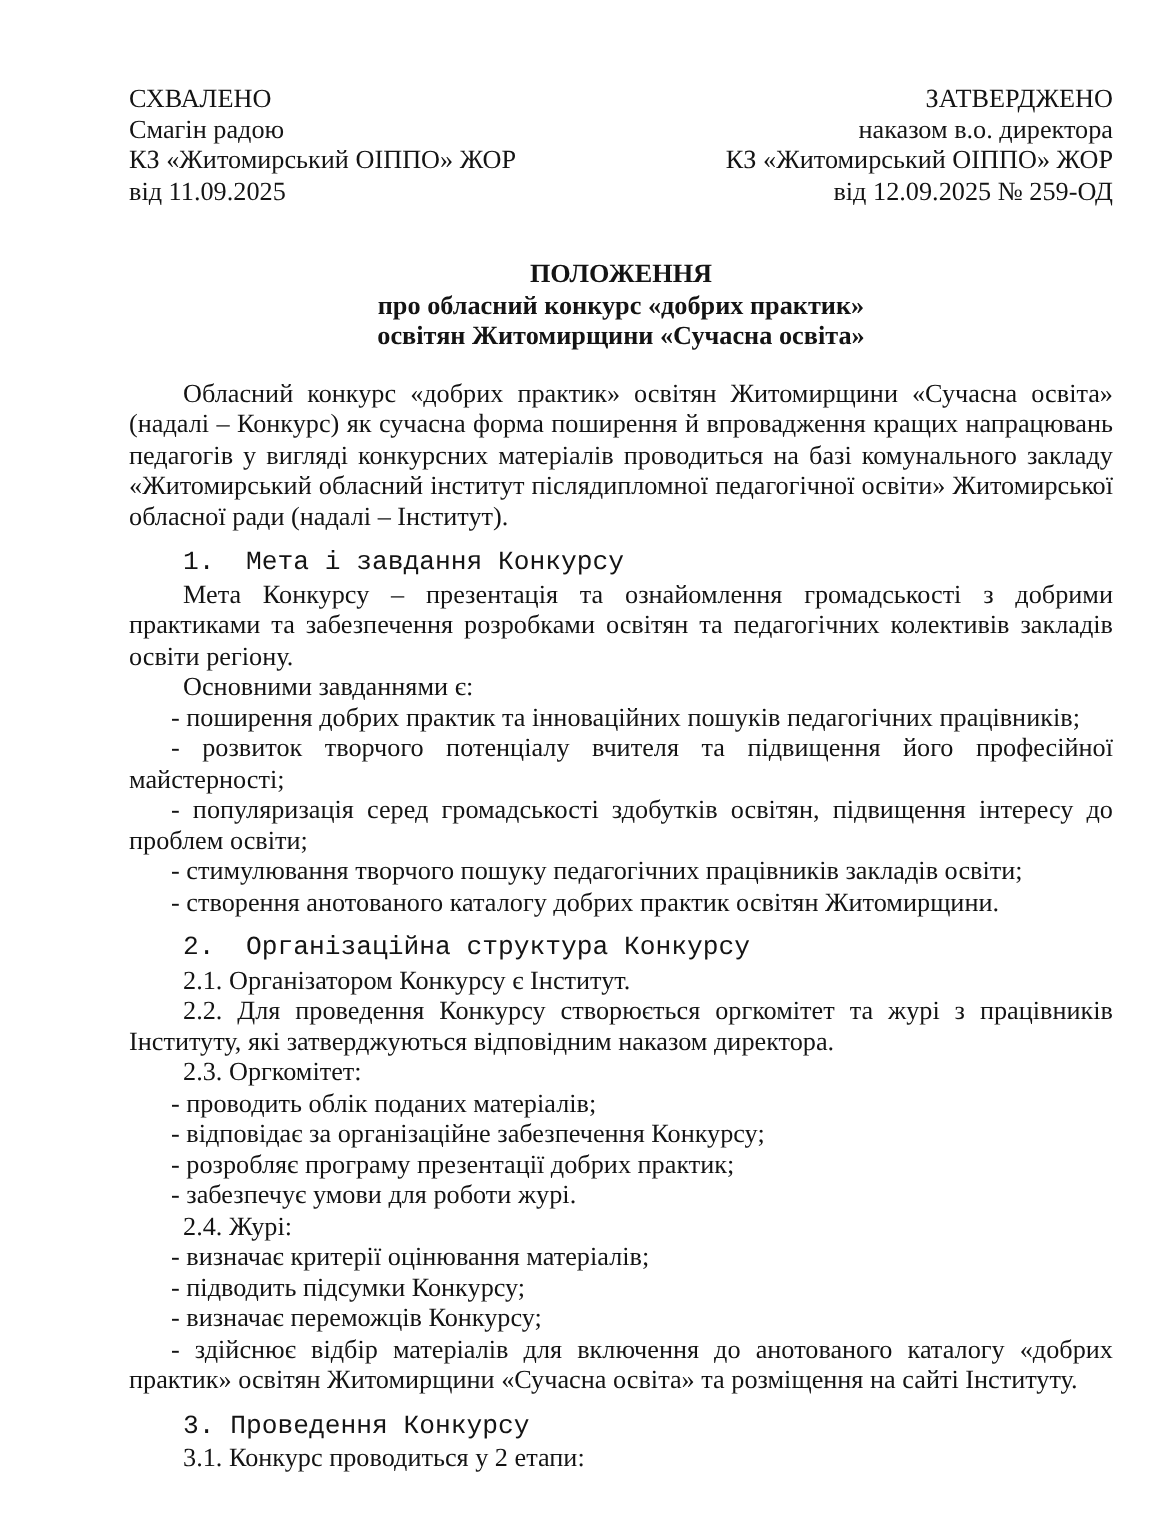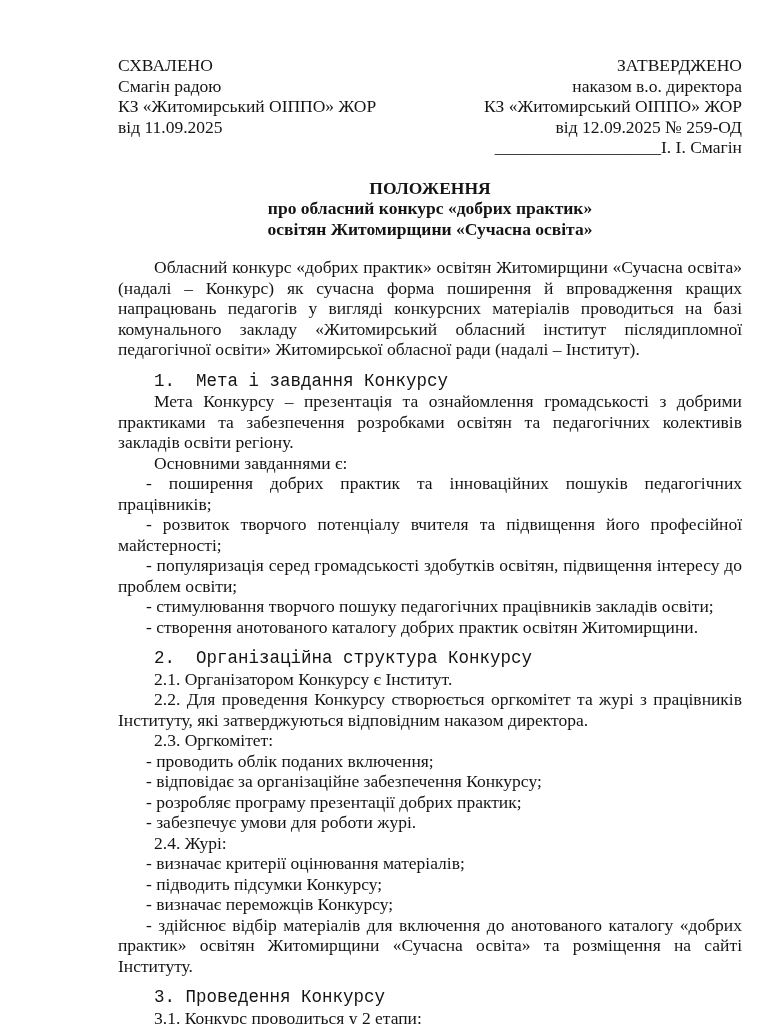--- a/index.html
+++ b/index.html
@@ -6,21 +6,21 @@
     margin: 0;
     padding: 0;
     background: #ffffff;
   }
   .page {
     position: relative;
     width: 780px;
     height: 1024px;
     background: #ffffff;
     box-sizing: border-box;
-    padding: 55px 38px 0 118px;
+    padding: 55px 38px 0 86px;
     font-family: "Liberation Serif", "DejaVu Serif", serif;
     font-size: 17.5px;
     line-height: 20.5px;
     color: #141414;
     overflow: hidden;
   }
   .doc-header {
     display: flex;
   }
   .doc-header .col-left {
@@ -28,21 +28,21 @@
     flex-shrink: 0;
   }
   .doc-header .col-right {
     flex: 1;
     text-align: right;
   }
   .doc-header div {
     white-space: nowrap;
   }
   .doc-title {
-    margin-top: 20px;
+    margin-top: 35px;
     text-align: center;
     font-weight: bold;
   }
   .doc-body {
     margin-top: 18px;
   }
   .doc-body p {
     margin: 0;
     text-align: justify;
   }
@@ -68,21 +68,20 @@
       <div>СХВАЛЕНО</div>
       <div>Смагін радою</div>
       <div>КЗ «Житомирський ОІППО» ЖОР</div>
       <div>від 11.09.2025</div>
     </div>
     <div class="col-right">
       <div>ЗАТВЕРДЖЕНО</div>
       <div>наказом в.о. директора</div>
       <div>КЗ «Житомирський ОІППО» ЖОР</div>
       <div>від 12.09.2025 № 259-ОД</div>
-      <div>___________________І. І. Смагін</div>
     </div>
   </div>
 
   <div class="doc-title">
     <div>ПОЛОЖЕННЯ</div>
     <div>про обласний конкурс «добрих практик»</div>
     <div>освітян Житомирщини «Сучасна освіта»</div>
   </div>
 
   <div class="doc-body">
@@ -92,21 +91,21 @@
     <p class="p-indent">Основними завданнями є:</p>
     <p class="p-bullet">- поширення добрих практик та інноваційних пошуків педагогічних працівників;</p>
     <p class="p-bullet">- розвиток творчого потенціалу вчителя та підвищення його професійної майстерності;</p>
     <p class="p-bullet">- популяризація серед громадськості здобутків освітян, підвищення інтересу до проблем освіти;</p>
     <p class="p-bullet">- стимулювання творчого пошуку педагогічних працівників закладів освіти;</p>
     <p class="p-bullet">- створення анотованого каталогу добрих практик освітян Житомирщини.</p>
     <p class="p-head">2.&nbsp; Організаційна структура Конкурсу</p>
     <p class="p-indent">2.1. Організатором Конкурсу є Інститут.</p>
     <p class="p-indent">2.2. Для проведення Конкурсу створюється оргкомітет та журі з працівників Інституту, які затверджуються відповідним наказом директора.</p>
     <p class="p-indent">2.3. Оргкомітет:</p>
-    <p class="p-bullet">- проводить облік поданих включення;</p>
+    <p class="p-bullet">- проводить облік поданих матеріалів;</p>
     <p class="p-bullet">- відповідає за організаційне забезпечення Конкурсу;</p>
     <p class="p-bullet">- розробляє програму презентації добрих практик;</p>
     <p class="p-bullet">- забезпечує умови для роботи журі.</p>
     <p class="p-indent">2.4. Журі:</p>
     <p class="p-bullet">- визначає критерії оцінювання матеріалів;</p>
     <p class="p-bullet">- підводить підсумки Конкурсу;</p>
     <p class="p-bullet">- визначає переможців Конкурсу;</p>
     <p class="p-bullet">- здійснює відбір матеріалів для включення до анотованого каталогу «добрих практик» освітян Житомирщини «Сучасна освіта» та розміщення на сайті Інституту.</p>
     <p class="p-head">3. Проведення Конкурсу</p>
     <p class="p-indent">3.1. Конкурс проводиться у 2 етапи:</p>

